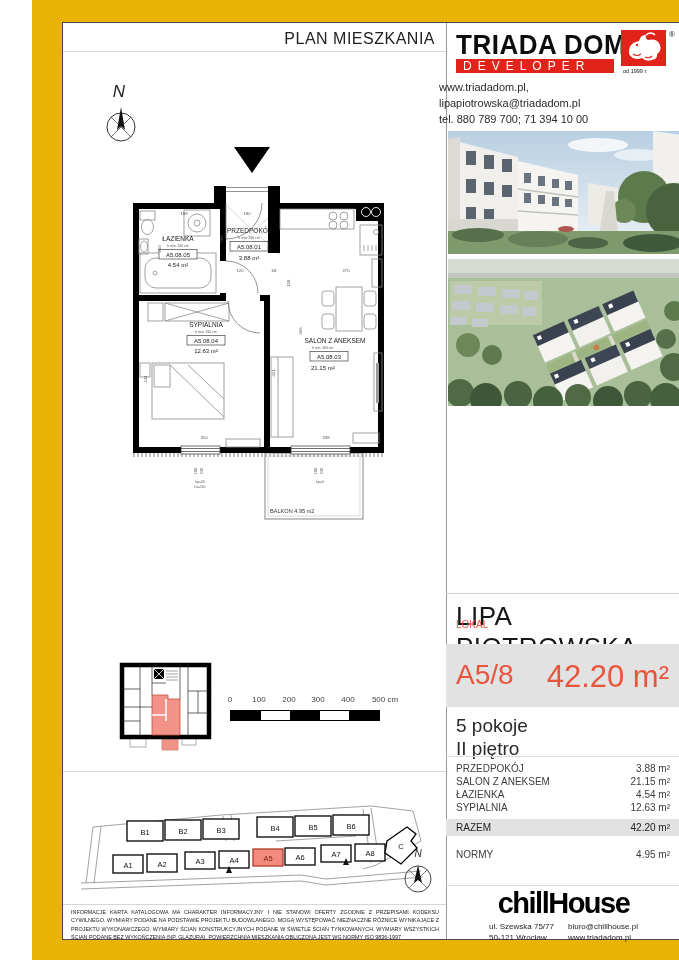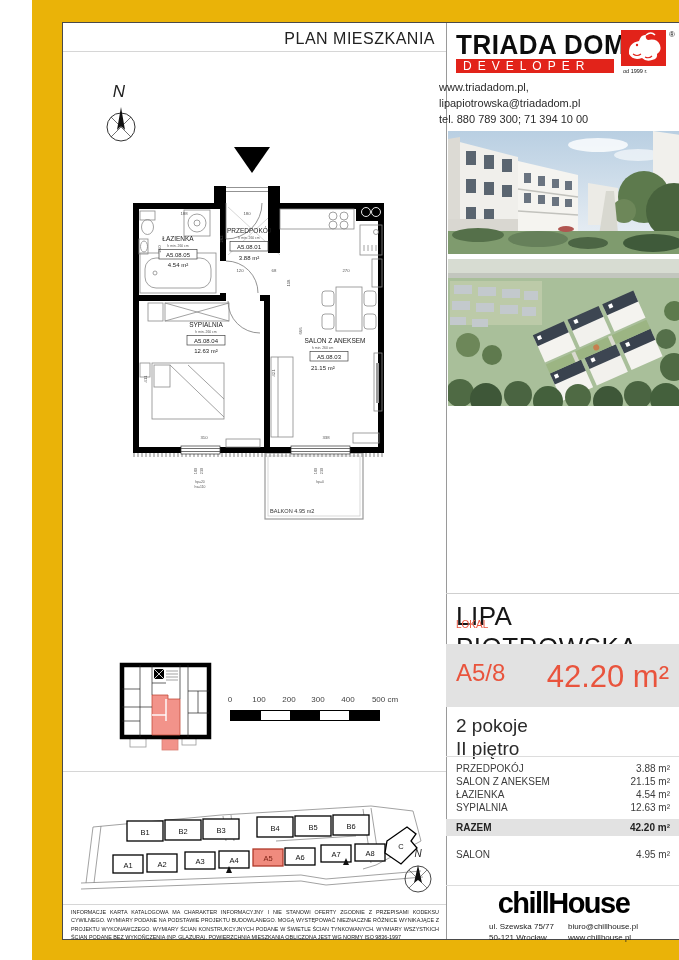--- a/index.html
+++ b/index.html
@@ -25,28 +25,28 @@
   #triada-bar{left:393px;top:36px;width:158px;height:14px;background:#e2231a;color:#fff;font-size:12px;letter-spacing:6px;line-height:14px;padding-left:7px;box-sizing:border-box;}
   #bull-box{left:558px;top:7px;width:45px;height:36px;background:#e2231a;}
   #reg-mark{left:606px;top:7px;font-size:8px;color:#111;}
   #since{left:560px;top:45px;font-size:5.5px;color:#111;}
   #dev-contact{left:376px;top:57px;font-size:11px;line-height:1.45;color:#2a2a2a;}
   .photo{left:385px;width:232px;overflow:hidden;background:#dde5ea;}
   #title-rule{left:383px;top:570px;width:235px;height:1px;background:#cfcfcf;}
   #project-title{left:393px;top:578px;font-size:26px;letter-spacing:.5px;color:#161616;}
   #unit-band{left:383px;top:621px;width:235px;height:63px;background:#e2e2e2;}
   #lokal-label{left:393px;top:596px;font-size:10px;color:#e9543d;}
-  #unit-number{left:393px;top:636px;font-size:24px;color:#e9543d;}
+  #unit-number{left:393px;top:636px;font-size:28px;color:#e9543d;}
   #unit-area{left:393px;top:636px;width:213px;text-align:right;font-size:31px;color:#e9543d;}
   #rooms-floor{left:393px;top:691px;font-size:19px;line-height:1.23;color:#2b2b2b;}
   #table-rule{left:383px;top:733px;width:235px;height:1px;background:#ddd;}
   .trow{left:393px;width:214px;height:12px;font-size:10px;color:#3c3c3c;}
   .trow .tl{float:left;} .trow .tv{float:right;}
   #razem-band{left:383px;top:796px;width:235px;height:17px;background:#e2e2e2;}
-  #razem-row{top:799px;font-weight:bold;color:#222;}
+  #razem-row{top:799px;font-weight:normal;color:#222;}
   #chill-rule{left:383px;top:862px;width:235px;height:1px;background:#ddd;}
   #chill-logo{left:383px;top:864px;width:235px;text-align:center;font-size:29px;font-weight:bold;letter-spacing:-1.5px;color:#000;}
   #chill-address{left:383px;top:899px;width:235px;display:flex;justify-content:center;gap:14px;font-size:8px;line-height:1.35;color:#222;}
   svg text{font-family:"Liberation Sans", sans-serif;}
 </style>
 </head>
 <body>
 
 <div id="page">
 <div id="card">
@@ -342,21 +342,21 @@
       <path d="M25 5 Q30 1 34 5" fill="none" stroke="#fff" stroke-width="1.6"></path>
       <path d="M12 24 Q16 27 20 24 M24 27 Q28 29 31 26" fill="none" stroke="#e2231a" stroke-width="1.1"></path>
       <circle cx="16" cy="15" r="1.2" fill="#e2231a"></circle>
     </svg>
   </div>
   <div class="abs" id="reg-mark">®</div>
   <div class="abs" id="since">od 1999 r.</div>
   <div class="abs" id="dev-contact">
     <div>www.triadadom.pl,</div>
     <div>lipapiotrowska@triadadom.pl</div>
-    <div>tel. 880 789 300; 71 394 10 00</div>
+    <div>tel. 880 789 700; 71 394 10 00</div>
   </div>
 
   <svg class="abs photo" style="top:108px;height:123px;" width="232" height="123" viewBox="0 0 232 123" preserveAspectRatio="none">
     <defs>
       <linearGradient id="sky1" x1="0" y1="0" x2="0" y2="1">
         <stop offset="0" stop-color="#b9cfe2"></stop>
             <stop offset="1" stop-color="#eef2f6"></stop>
       </linearGradient>
     </defs>
     <rect width="232" height="123" fill="url(#sky1)"></rect>
@@ -468,21 +468,21 @@
     </g>
   </svg>
 
   <div class="abs" id="title-rule"></div>
   <div class="abs" id="project-title">LIPA PIOTROWSKA</div>
   <div class="abs" id="unit-band"></div>
   <div class="abs" id="lokal-label">LOKAL</div>
   <div class="abs" id="unit-number">A5/8</div>
   <div class="abs" id="unit-area">42.20 m²</div>
   <div class="abs" id="rooms-floor">
-    <div>2 pokoje</div>
+    <div>5 pokoje</div>
     <div>II piętro</div>
   </div>
 
   <div class="abs" id="table-rule"></div>
   <div class="abs trow" style="top:740px">
     <span class="tl">PRZEDPOKÓJ</span>
     <span class="tv">3.88 m²</span>
   </div>
   <div class="abs trow" style="top:753px">
     <span class="tl">SALON Z ANEKSEM</span>
@@ -495,31 +495,31 @@
   <div class="abs trow" style="top:779px">
     <span class="tl">SYPIALNIA</span>
     <span class="tv">12.63 m²</span>
   </div>
   <div class="abs" id="razem-band"></div>
   <div class="abs trow" id="razem-row">
     <span class="tl">RAZEM</span>
     <span class="tv">42.20 m²</span>
   </div>
   <div class="abs trow" style="top:826px">
-    <span class="tl">SALON</span>
+    <span class="tl">NORMY</span>
     <span class="tv">4.95 m²</span>
   </div>
 
   <div class="abs" id="chill-rule"></div>
   <div class="abs" id="chill-logo">chillHouse</div>
   <div class="abs" id="chill-address">
     <div>
       <div>ul. Szewska 75/77</div>
       <div>50-121 Wrocław</div>
     </div>
     <div>
       <div>biuro@chillhouse.pl</div>
-      <div>www.chillhouse.pl</div>
+      <div>www.triadadom.pl</div>
     </div>
   </div>
 
 </div>
 </div>
 
 </body></html>

